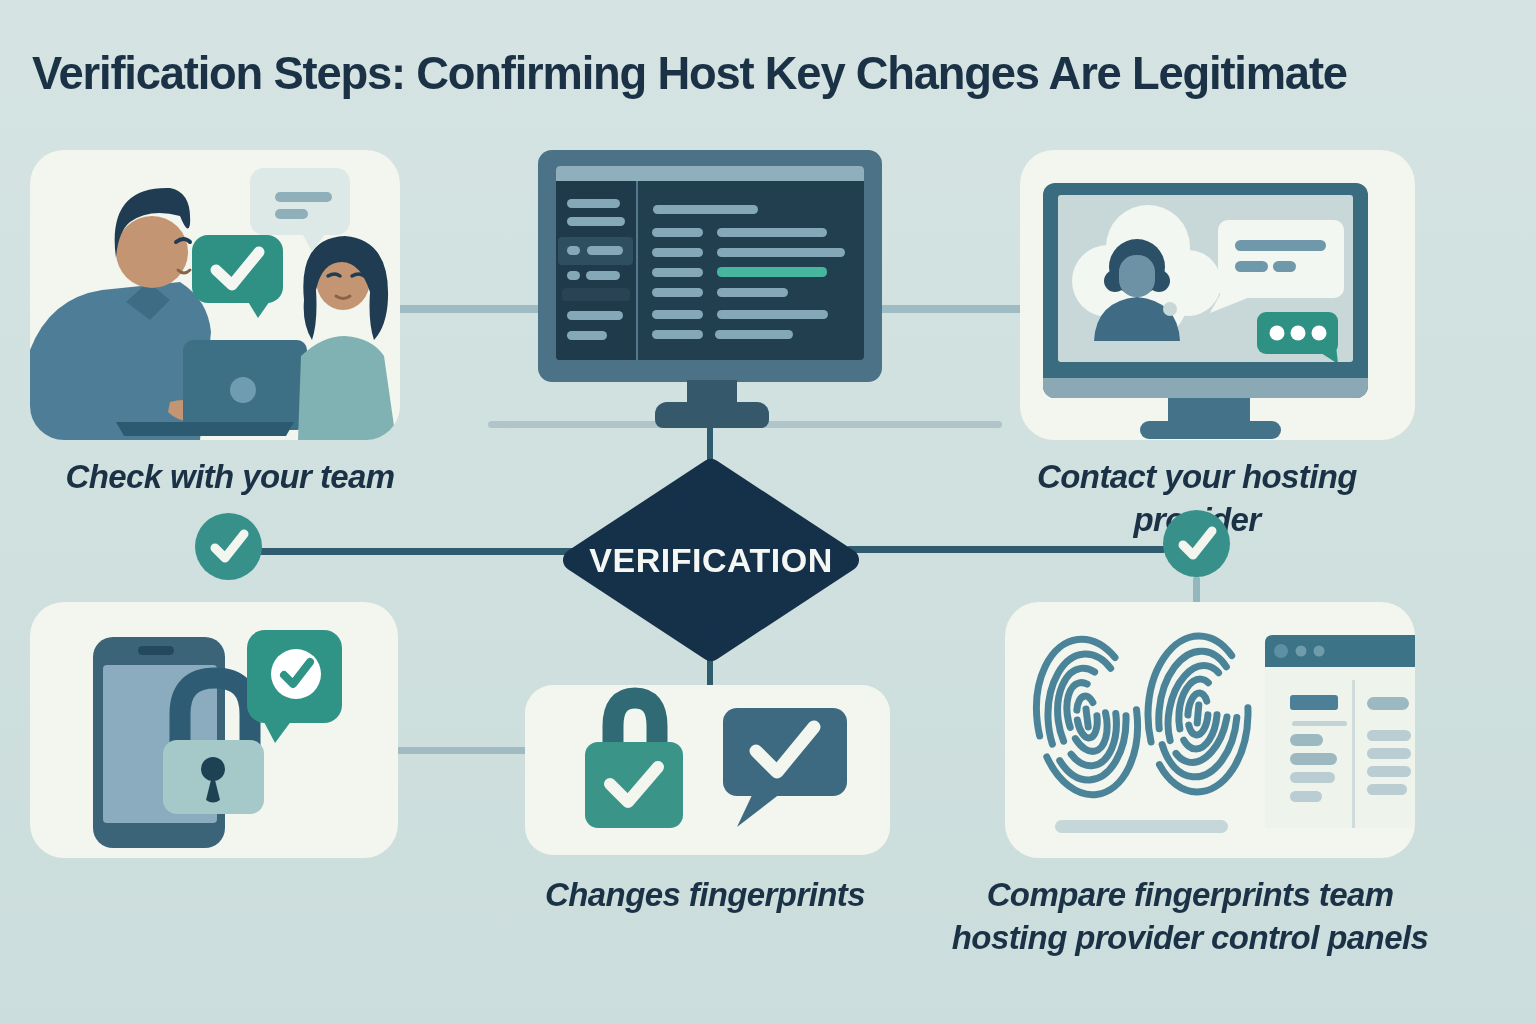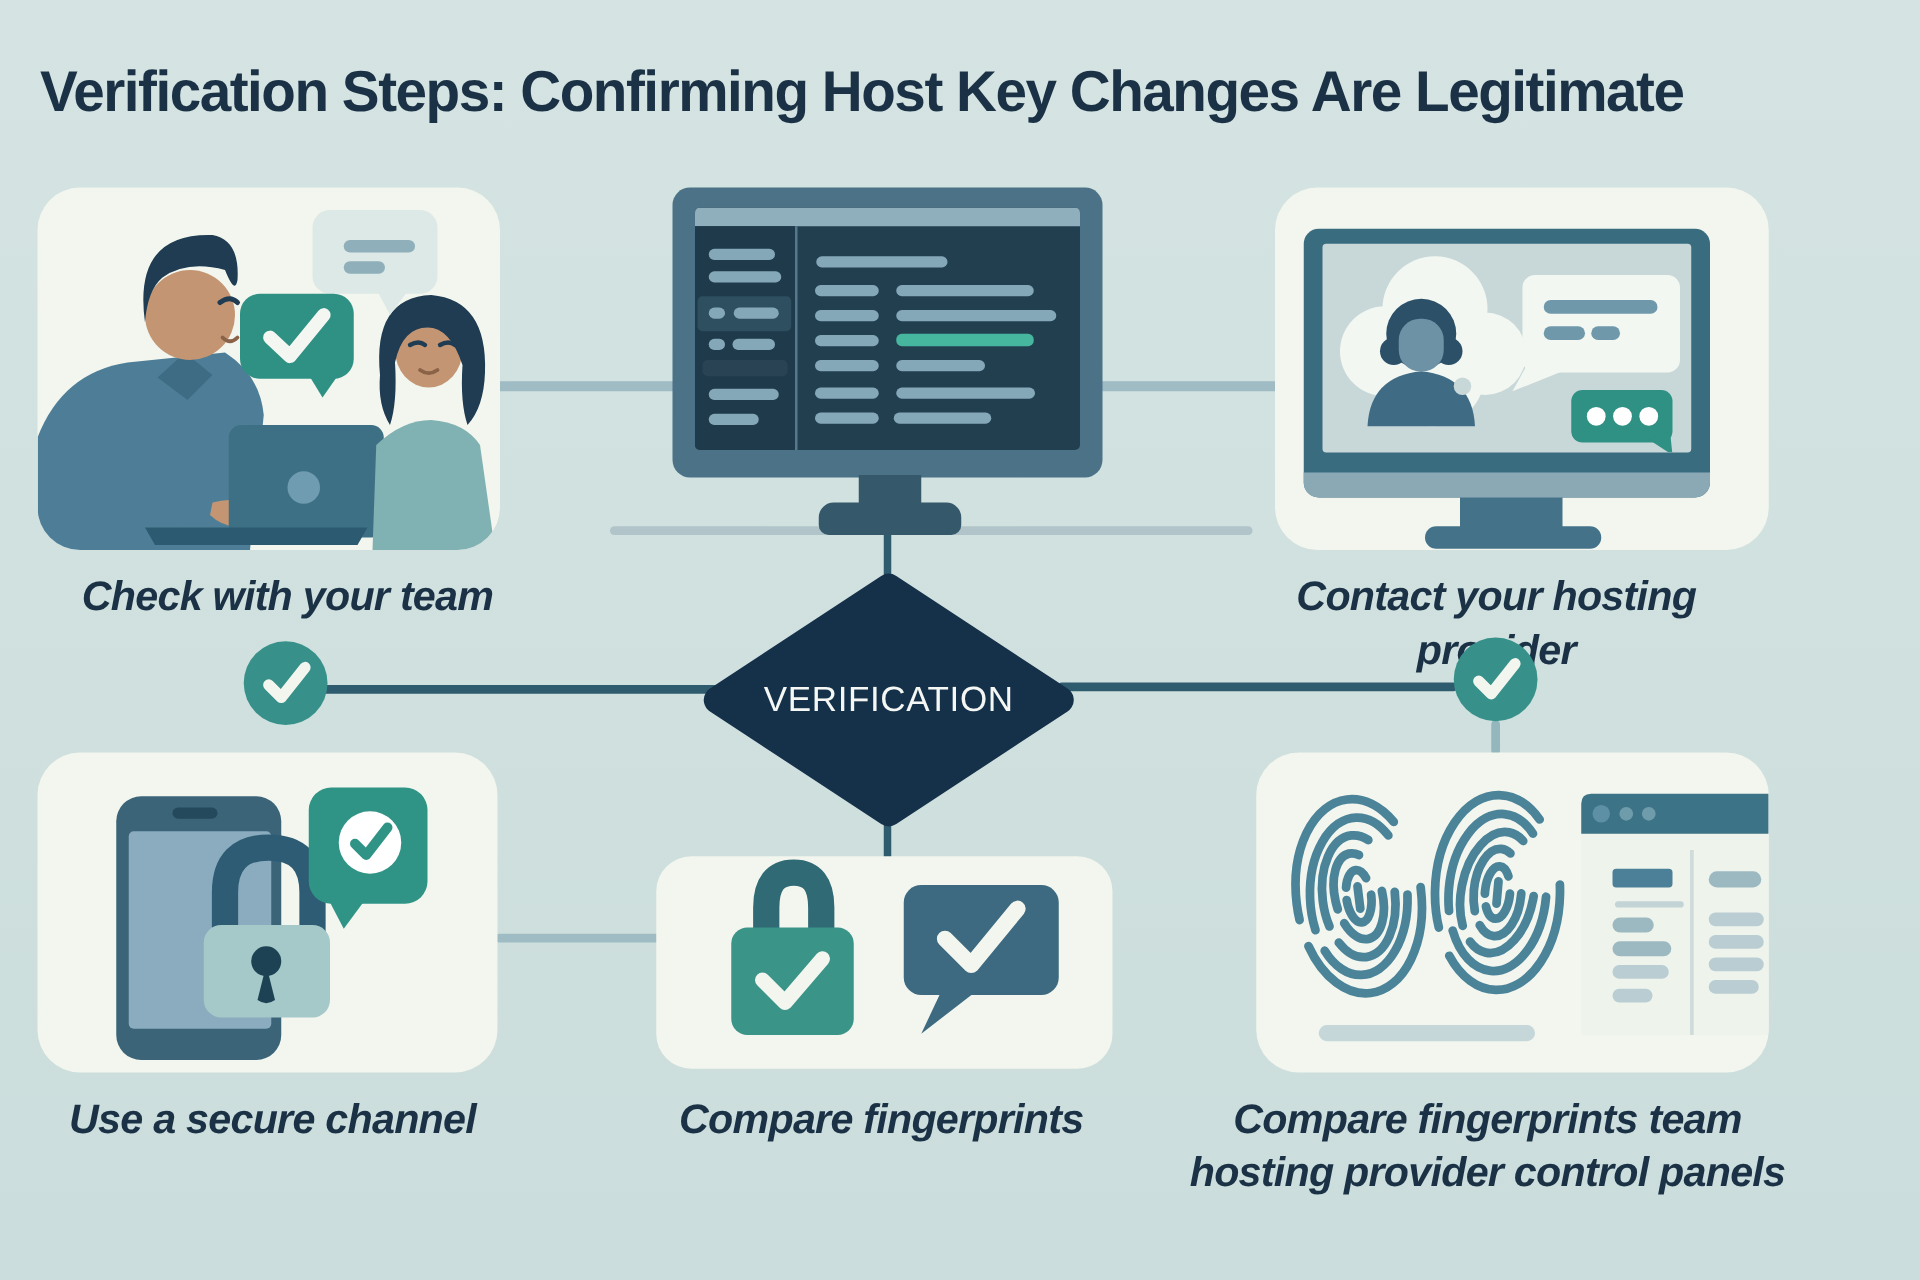--- a/index.html
+++ b/index.html
@@ -44,22 +44,22 @@
   
   .monitorR{position:absolute;left:1043px;top:183px;width:325px;height:262px;}
   .monR-frame{position:absolute;left:0;top:0;width:325px;height:215px;background:#3a6c80;border-radius:12px;}
   .monR-chin{position:absolute;left:0;top:195px;width:325px;height:20px;background:#8aa9b5;border-radius:0 0 12px 12px;}
   .monR-screen{position:absolute;left:15px;top:12px;width:295px;height:167px;background:#c8d8d9;border-radius:3px;overflow:hidden;}
   .monR-neck{position:absolute;left:125px;top:215px;width:82px;height:26px;background:#447389;}
   .monR-base{position:absolute;left:97px;top:238px;width:141px;height:18px;background:#447389;border-radius:9px;}
   .diamond-wrap{position:absolute;left:560px;top:456px;width:302px;height:208px;}
   .diamond-label{
     position:absolute;left:0;top:0;width:302px;height:208px;display:flex;
-    align-items:center;justify-content:center;color:#f4f7f3;font-weight:400;
-    font-size:28px;letter-spacing:0.5px;
+    align-items:center;justify-content:center;color:#f4f7f3;font-weight:700;
+    font-size:34px;letter-spacing:0.5px;
   }
 </style>
 </head>
 <body>
 
 <div class="stage">
 
   <div class="title">Verification Steps: Confirming Host Key Changes Are Legitimate</div>
 
   <div class="hline light" style="left:396px;top:305px;width:146px;height:8px;"></div>
@@ -225,37 +225,36 @@
         <path d="M 183 170 L 190 198 Q 183 203 176 198 Z" fill="#1d4254"></path>
       </g>
       <g>
         <rect x="217" y="28" width="95" height="93" rx="18" fill="#2f9486"></rect>
         <path d="M 233 118 L 245 141 L 262 118 Z" fill="#2f9486"></path>
         <circle cx="266" cy="72" r="25" fill="#ffffff"></circle>
         <path d="M 254 73 L 263 82 L 280 60" stroke="#2f9486" stroke-width="8" fill="none" stroke-linecap="round" stroke-linejoin="round"></path>
       </g>
     </svg>
   </div>
-  <div class="caption" style="left:28px;top:874px;width:380px;">Use a secure channel</div>
 
   <div class="card" style="left:525px;top:685px;width:365px;height:170px;border-radius:28px;">
     <svg width="365" height="170" viewBox="0 0 365 170">
       <g>
         <path d="M 88 62 L 88 41 Q 88 13 110 13 Q 132 13 132 41 L 132 62" stroke="#2f6a75" stroke-width="21" fill="none" stroke-linecap="round"></path>
         <rect x="60" y="57" width="98" height="86" rx="13" fill="#3a9488"></rect>
         <path d="M 85 99 L 103 117 L 133 82" stroke="#f2f6ee" stroke-width="12" fill="none" stroke-linecap="round" stroke-linejoin="round"></path>
       </g>
       <g>
         <rect x="198" y="23" width="124" height="88" rx="14" fill="#3d6a80"></rect>
         <path d="M 228 108 L 212 142 L 256 108 Z" fill="#3d6a80"></path>
         <path d="M 231 66 L 252 87 L 289 42" stroke="#f2f6ee" stroke-width="13" fill="none" stroke-linecap="round" stroke-linejoin="round"></path>
       </g>
     </svg>
   </div>
-  <div class="caption" style="left:515px;top:874px;width:380px;">Compare fingerprints</div>
+  <div class="caption" style="left:515px;top:874px;width:380px;">Changes fingerprints</div>
 
   <div class="card" style="left:1005px;top:602px;width:410px;height:256px;">
     <svg width="410" height="256" viewBox="0 0 410 256">
       <g transform="translate(82,115) rotate(-7)" stroke="#4b8399" stroke-width="7" fill="none" stroke-linecap="round">
         <ellipse rx="50" ry="78" stroke-dasharray="168 22 158 57"></ellipse>
         <ellipse rx="39" ry="63" stroke-dasharray="118 18 138 52" transform="rotate(5)"></ellipse>
         <ellipse rx="29" ry="49" stroke-dasharray="88 15 98 48"></ellipse>
         <ellipse rx="19" ry="35" stroke-dasharray="68 12 58 36" transform="rotate(-6)"></ellipse>
         <ellipse rx="10" ry="21" stroke-dasharray="48 10 28 18"></ellipse>
         <path d="M 0 -8 L 0 10"></path>

